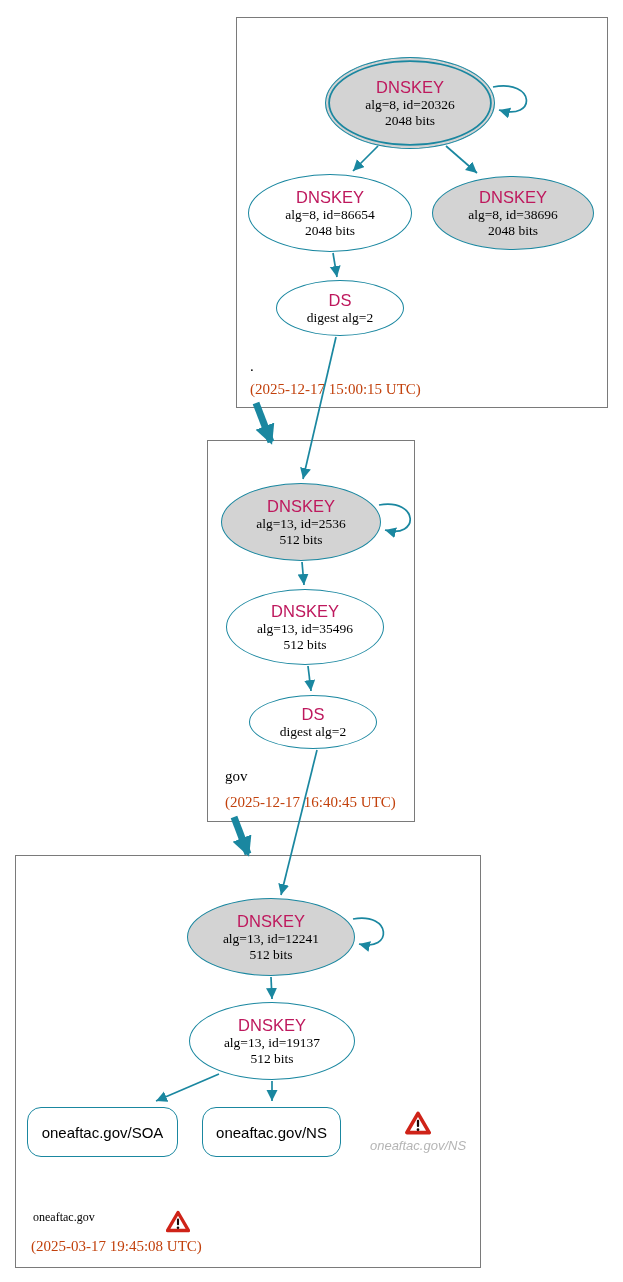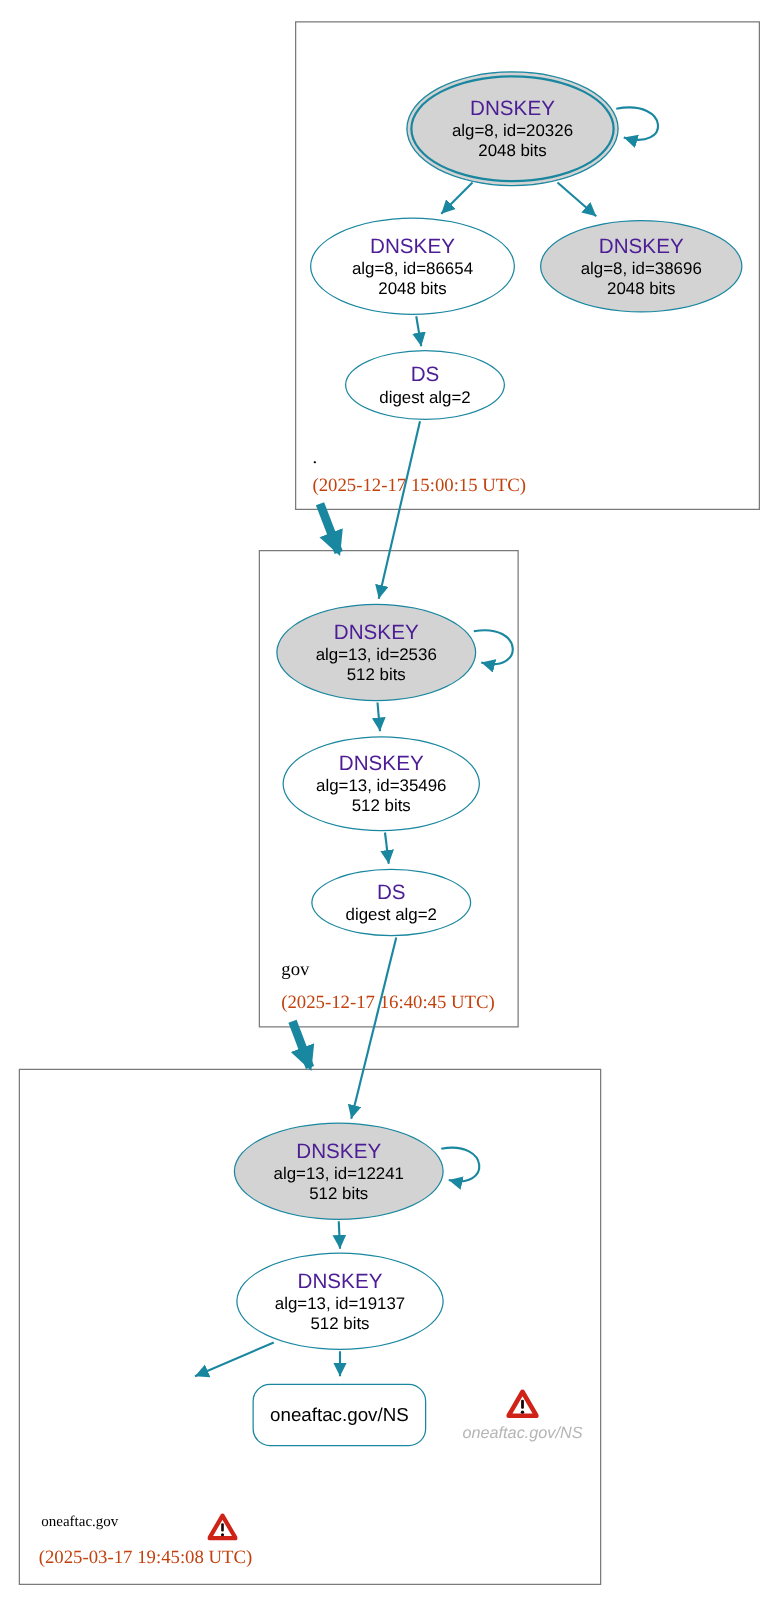--- a/index.html
+++ b/index.html
@@ -19,22 +19,22 @@
   .edge{stroke:var(--edge-teal);stroke-width:1.7;fill:none;}
   .edge.thick{stroke-width:7;}
   .arrfill{fill:var(--edge-teal);}
 
   .node{position:absolute;z-index:3;display:flex;flex-direction:column;align-items:center;justify-content:center;text-align:center;cursor:pointer;}
   .ellipse{border:1.7px solid var(--edge-teal);border-radius:50%;background:#fff;}
   .ellipse.gray{background:var(--node-gray);}
   .ellipse.double{box-shadow:inset 0 0 0 2.2px var(--node-gray), inset 0 0 0 4px var(--edge-teal);}
   .rrect{border:1.8px solid var(--edge-teal);border-radius:14px;background:#fff;font-size:15px;color:#000;}
 
-  .n-title{font-family:"Liberation Sans",sans-serif;font-size:16.5px;line-height:19px;color:#4c1d95;}
-  .n-detail{font-family:Liberation Sans, sans-serif;font-size:13.5px;line-height:16px;color:#000;}
+  .n-title{font-family:"Liberation Sans",sans-serif;font-size:16.5px;line-height:19px;color:#be185d;}
+  .n-detail{font-family:Liberation Serif, serif;font-size:13.5px;line-height:16px;color:#000;}
 
   .zone-label{position:absolute;z-index:3;font-family:"Liberation Serif",serif;font-size:15px;color:#000;}
   .zone-label.big{font-size:12px;}
   .zone-ts{position:absolute;z-index:3;font-family:"Liberation Serif",serif;font-size:15px;color:#c2410c;}
 
   .warn{position:absolute;z-index:5;cursor:pointer;}
   .warn-caption{position:absolute;z-index:3;width:100px;text-align:center;font-style:italic;
     font-family:"Liberation Sans",sans-serif;font-size:13px;color:var(--muted-text);}
 </style>
 </head>
@@ -117,20 +117,23 @@
   <div class="node ellipse gray" style="left:187px;top:898px;width:168px;height:78px;">
     <div class="n-title">DNSKEY</div>
     <div class="n-detail">alg=13, id=12241</div>
     <div class="n-detail">512 bits</div>
   </div>
   <div class="node ellipse" style="left:189px;top:1002px;width:166px;height:78px;">
     <div class="n-title">DNSKEY</div>
     <div class="n-detail">alg=13, id=19137</div>
     <div class="n-detail">512 bits</div>
   </div>
+  <div class="node rrect" style="left:27px;top:1107px;width:151px;height:50px;">
+    <span>oneaftac.gov/SOA</span>
+  </div>
   <div class="node rrect" style="left:202px;top:1107px;width:139px;height:50px;">
     <span>oneaftac.gov/NS</span>
   </div>
 
   <div class="warn" style="left:405px;top:1111px;">
     <svg width="26" height="24" viewBox="0 0 32 30" xmlns="http://www.w3.org/2000/svg">
       <polygon points="16,3 30,27 2,27" fill="#ffffff" stroke="var(--warning-red)" stroke-width="4.5" stroke-linejoin="round"></polygon>
       <rect x="14.6" y="11" width="2.8" height="9" rx="1.2" fill="#1a0505"></rect>
       <circle cx="16" cy="23.4" r="1.7" fill="#1a0505"></circle>
     </svg>

